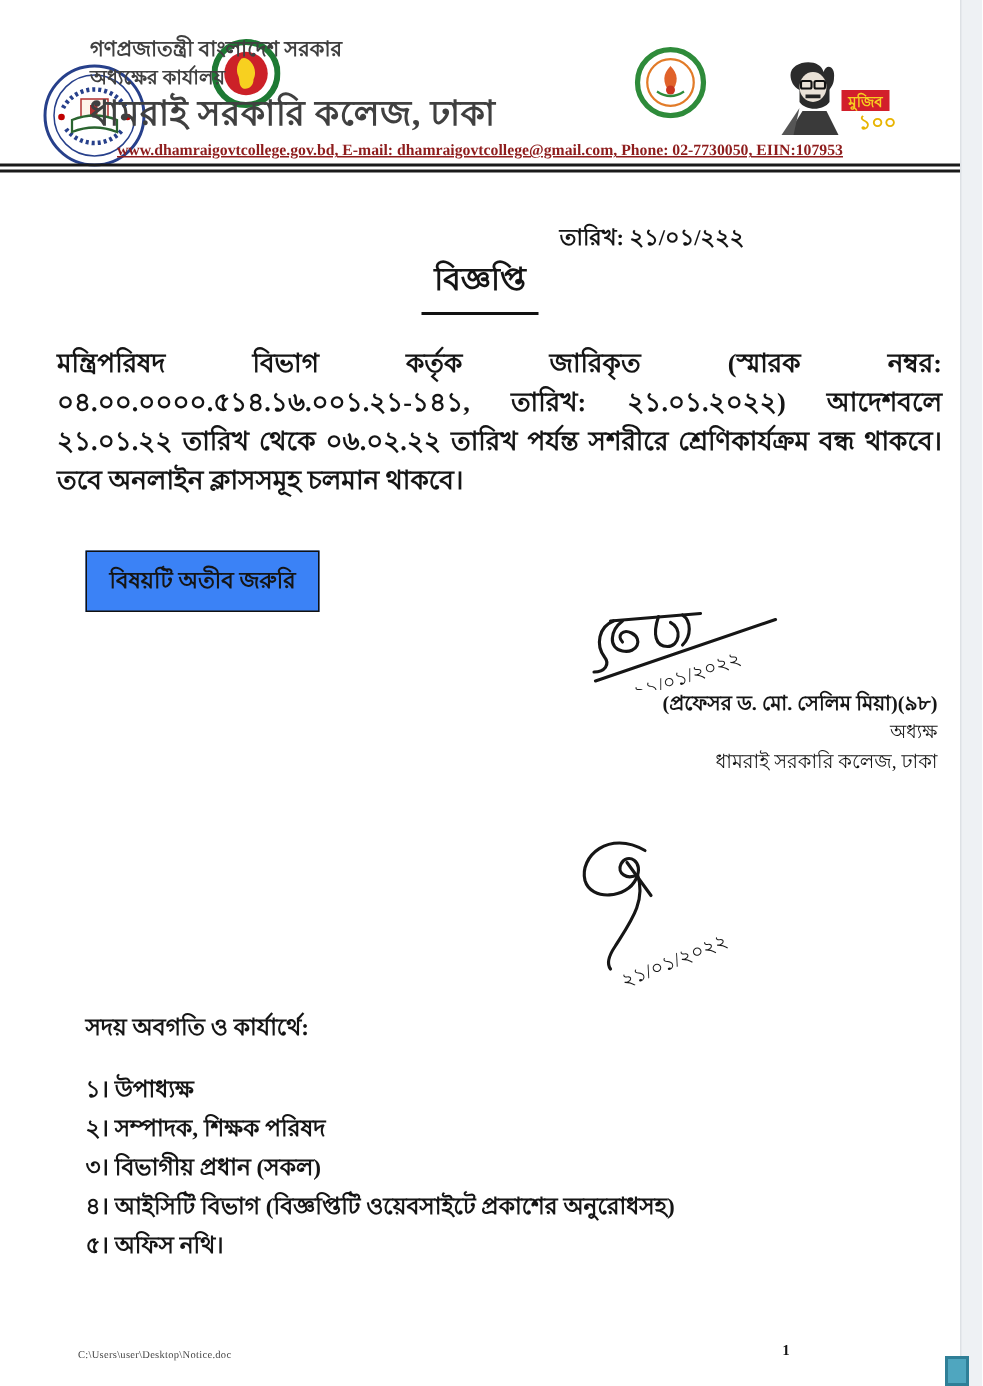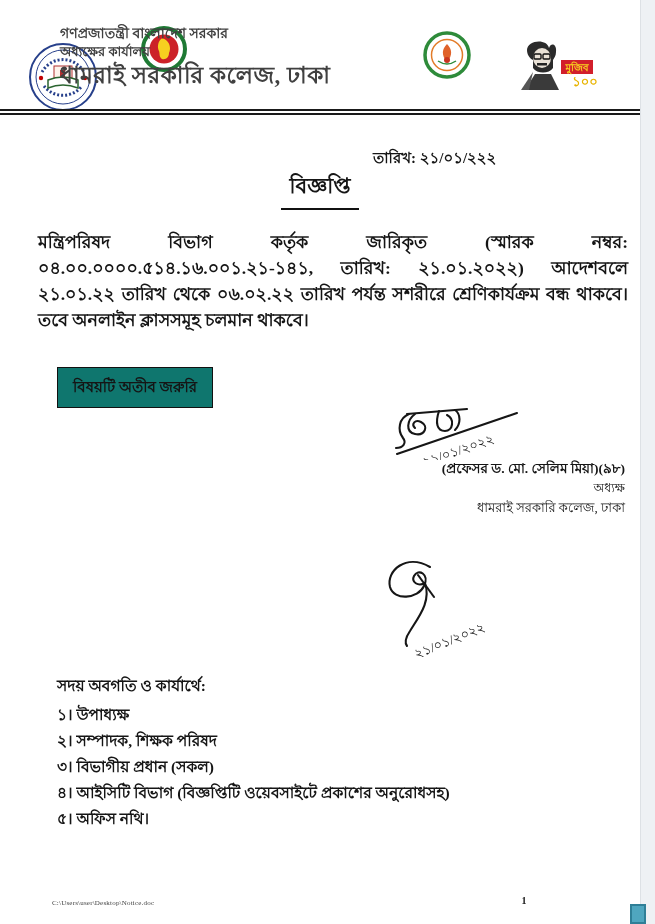--- a/index.html
+++ b/index.html
@@ -31,35 +31,35 @@
   .logo-mujib   { left:513px; top:34px; }
 
   
   .date-line { position:absolute; left:373px; top:114px; font-size:15px; font-weight:bold;margin-top:32px; }
   .notice-title-wrap { position:absolute; left:0; top:170px; width:640px; text-align:center; }
   .notice-title { display:inline-block; font-size:21px; font-weight:bold;
     border-bottom:2px solid #111; padding:0 8px 3px 8px; }
   .notice-body { position:absolute; left:38px; top:229px; width:590px;
     font-size:17.5px; line-height:26px; text-align:justify; font-weight:700; }
   .urgent-box { position:absolute; left:57px; top:367px; border:1.5px solid #111;
-    padding:7px 15px; font-size:15px; font-weight:bold; background:#0f766e; }
+    padding:7px 15px; font-size:15px; font-weight:bold; background:#3b82f6; }
 
   
   .sig1-svg { position:absolute; left:385px; top:398px; }
   .sig1-text { position:absolute; left:340px; top:458px; width:285px; text-align:right; }
   .sig-name { font-size:13.5px; font-weight:bold; line-height:21px; }
   .sig-desg { font-size:12.5px; line-height:19px; }
   .sig-inst { font-size:13px; line-height:19px; }
   .sig2-svg { position:absolute; left:378px; top:553px; }
   .sig-stroke { fill:none; stroke:#161616; stroke-width:2.1; stroke-linecap:round; stroke-linejoin:round; }
   .sig-date { font-family:"Liberation Serif","DejaVu Serif",serif; font-size:13px; fill:#161616; }
 
   
   .dist { position:absolute; left:57px; top:674px; width:440px; font-size:15.5px; font-weight:600; }
-  .dist-heading { line-height:24px; margin-bottom:4px; }
+  .dist-heading { line-height:24px; margin-bottom:16px; }
   .dist-item { line-height:26px; }
 
   
   .file-path { position:absolute; left:52px; top:899px; font-size:7px; color:#444; letter-spacing:.2px; }
   .page-num { position:absolute; left:512px; top:895px; width:24px; text-align:center;
     font-size:10px; font-weight:bold; }
 </style>
 </head>
 <body>
 
@@ -105,20 +105,21 @@
       <rect x="21" y="20" width="7" height="5" rx="1" fill="none" stroke="#111" stroke-width="1.4"></rect>
       <rect x="30" y="20" width="7" height="5" rx="1" fill="none" stroke="#111" stroke-width="1.4"></rect>
       <rect x="24" y="29" width="10" height="2.5" fill="#222"></rect>
       <path d="M12 56 L 22 40 L 38 40 L 46 56 Z" fill="#3a3a3a"></path>
       <path d="M8 56 L 20 38 L 16 56 Z" fill="#555"></path>
       <rect x="48" y="26" width="32" height="14" fill="#d21f2b"></rect>
       <text x="64" y="37" text-anchor="middle" font-size="10" font-weight="bold" fill="#f7d020" font-family="Liberation Serif, serif">মুজিব</text>
       <text x="72" y="52" text-anchor="middle" font-size="13" font-weight="bold" fill="#e8b400" font-family="Liberation Serif, serif">১০০</text>
     </svg>
 
+    <div class="contact">www.dhamraigovtcollege.gov.bd, E-mail: dhamraigovtcollege@gmail.com, Phone: 02-7730050, EIIN:107953</div>
     <div class="hdr-rule"></div>
   </div>
 
   <div class="date-line">তারিখ: ২১/০১/২২২</div>
 
   <div class="notice-title-wrap">
     <span class="notice-title">বিজ্ঞপ্তি</span>
   </div>
 
   <div class="notice-body">মন্ত্রিপরিষদ বিভাগ কর্তৃক জারিকৃত (স্মারক নম্বর: ০৪.০০.০০০০.৫১৪.১৬.০০১.২১-১৪১, তারিখ: ২১.০১.২০২২) আদেশবলে ২১.০১.২২ তারিখ থেকে ০৬.০২.২২ তারিখ পর্যন্ত সশরীরে শ্রেণিকার্যক্রম বন্ধ থাকবে। তবে অনলাইন ক্লাসসমূহ চলমান থাকবে।</div>

